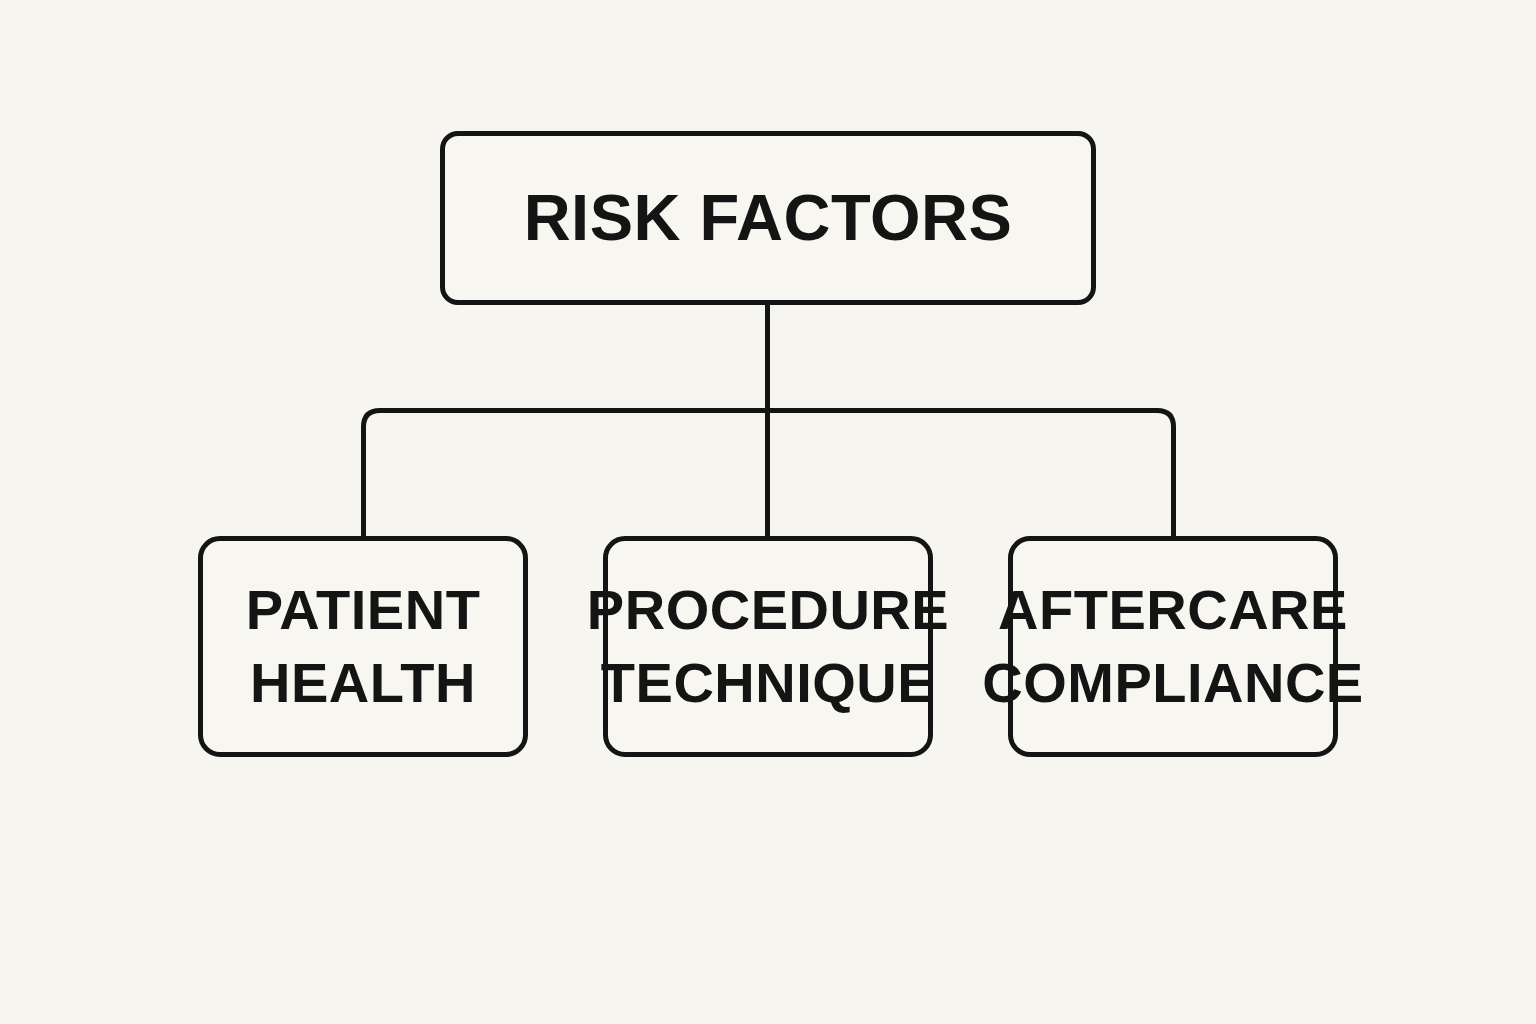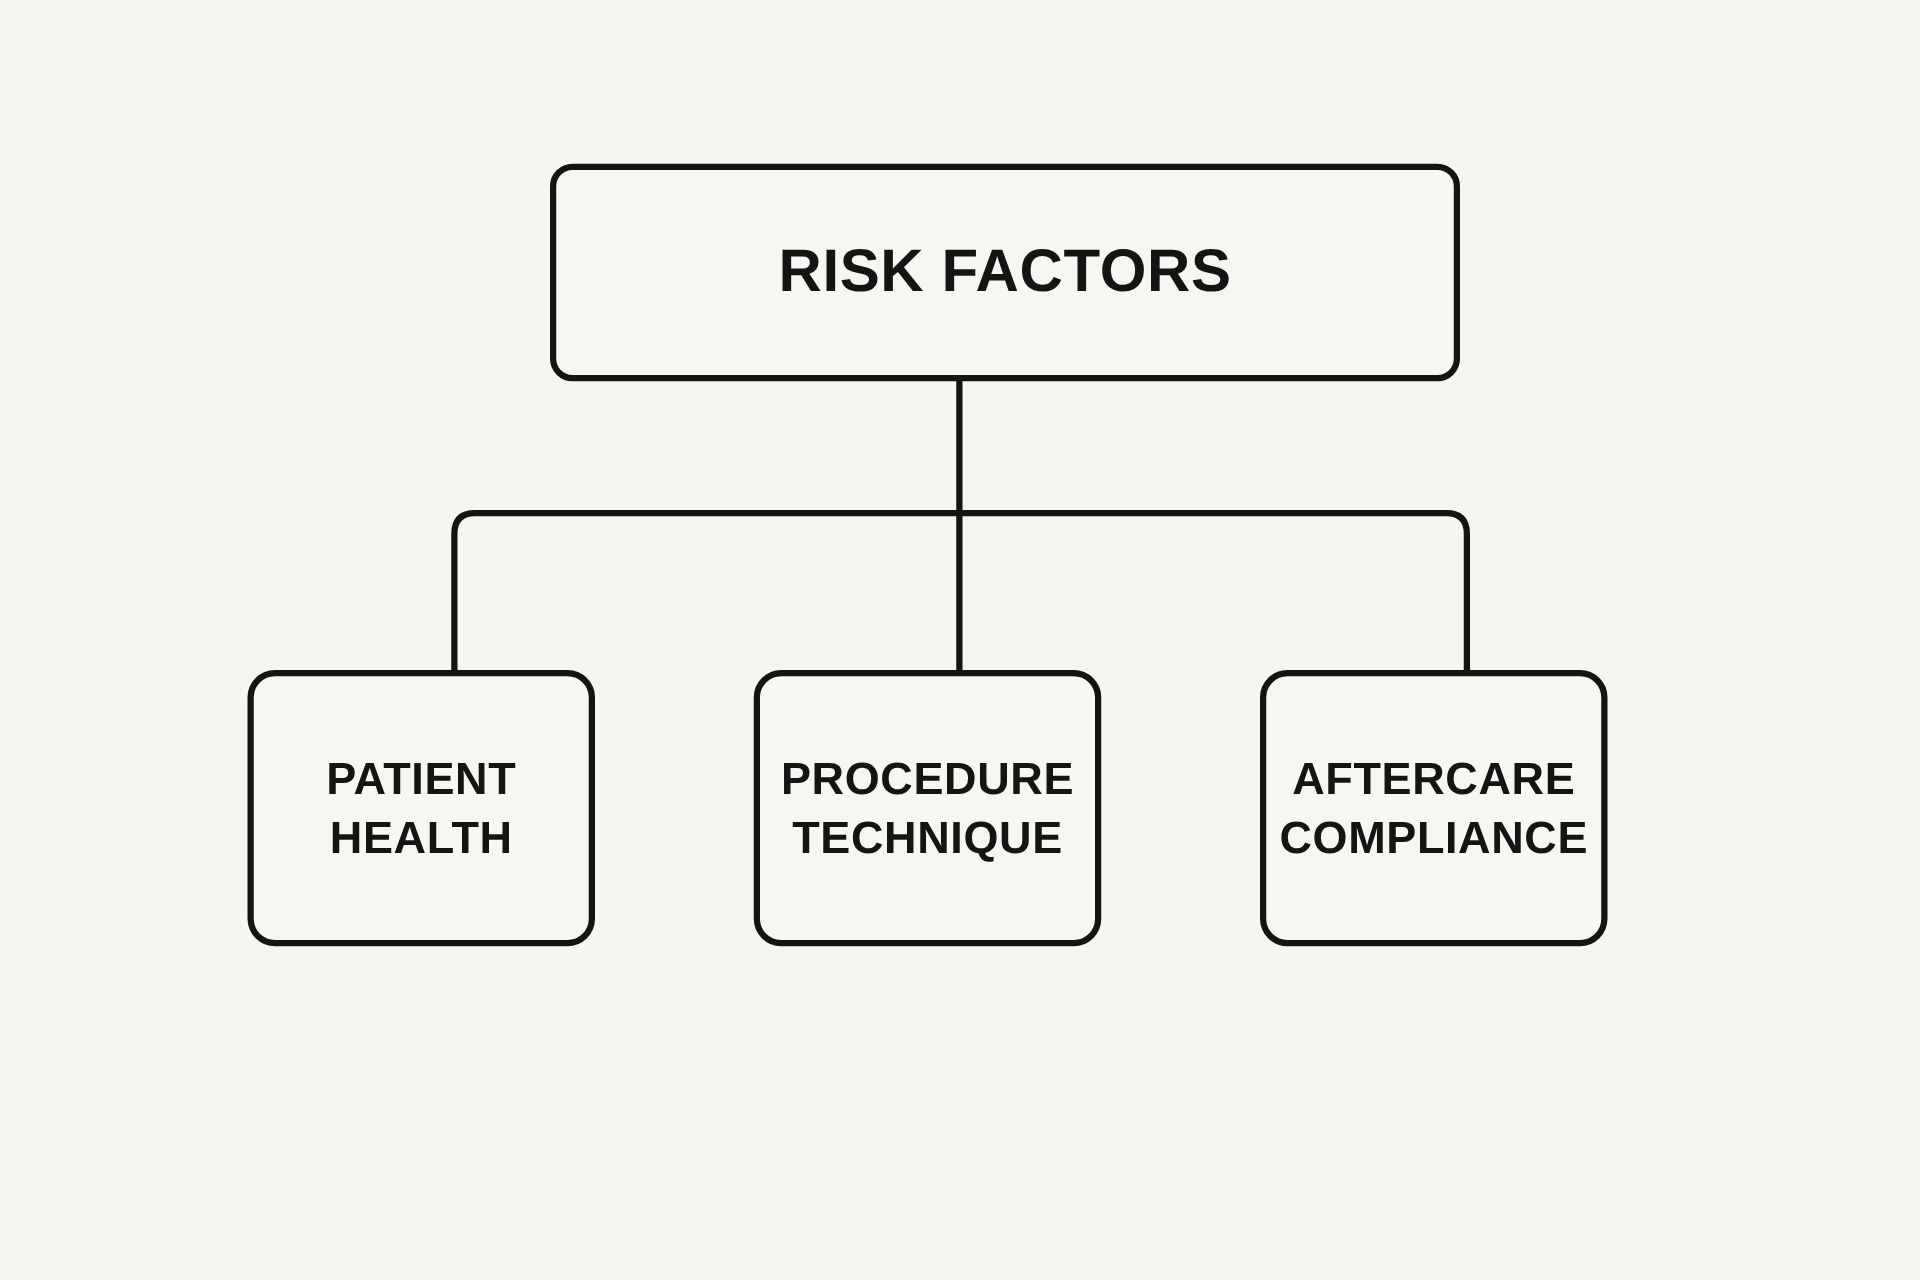--- a/index.html
+++ b/index.html
@@ -35,32 +35,32 @@
     align-items: center;
     justify-content: center;
     text-align: center;
     color: #141414;
     font-weight: 700;
     letter-spacing: 0.5px;
   }
   .node-root {
     left: 440px;
     top: 131px;
-    width: 728px;
+    width: 656px;
     height: 174px;
     border-radius: 18px;
-    font-size: 48px;
+    font-size: 65px;
     line-height: 1.1;
   }
   .node-child {
     top: 536px;
-    width: 278px;
+    width: 330px;
     height: 221px;
     border-radius: 22px;
-    font-size: 36px;
+    font-size: 56px;
     line-height: 1.3;
     padding: 0 14px;
   }
   .node-child-0 { left: 198px; }
   .node-child-1 { left: 603px; }
   .node-child-2 { left: 1008px; }
 </style>
 </head>
 <body>
 

